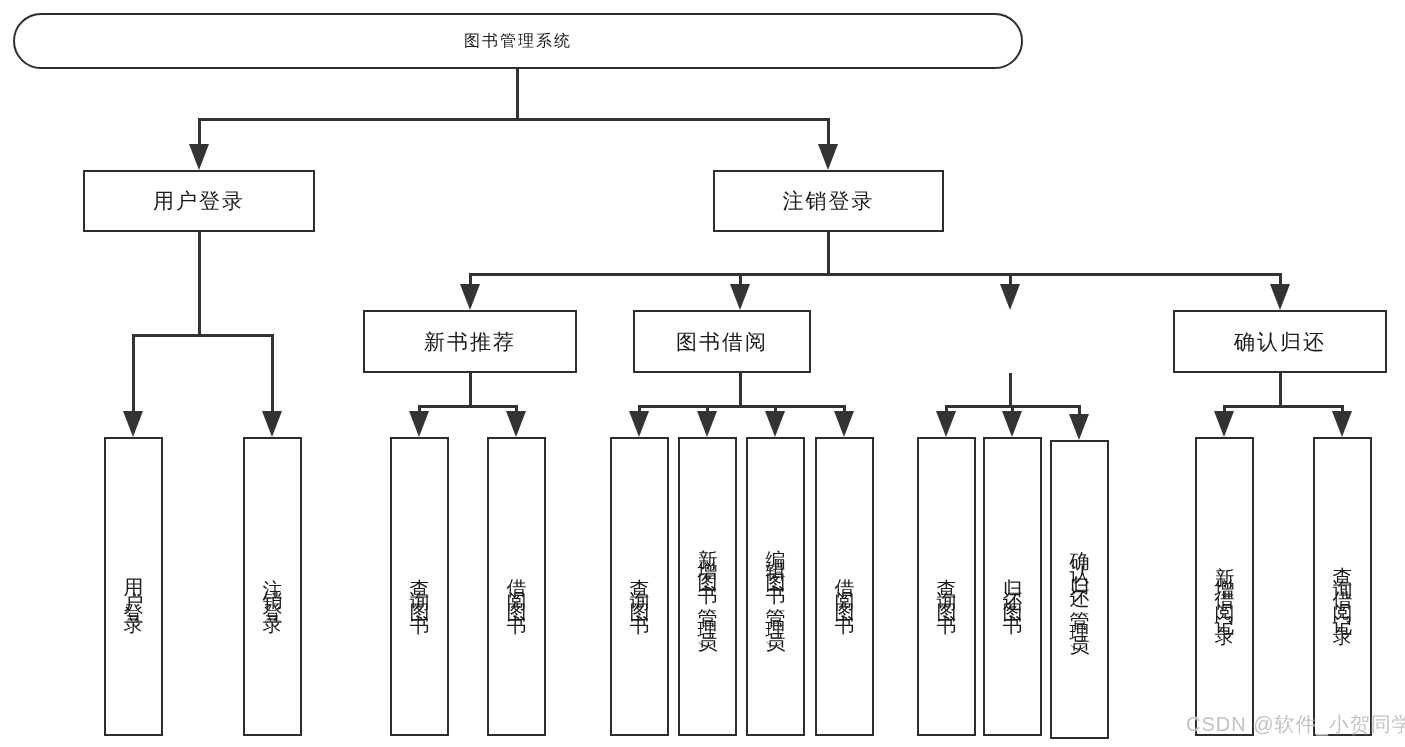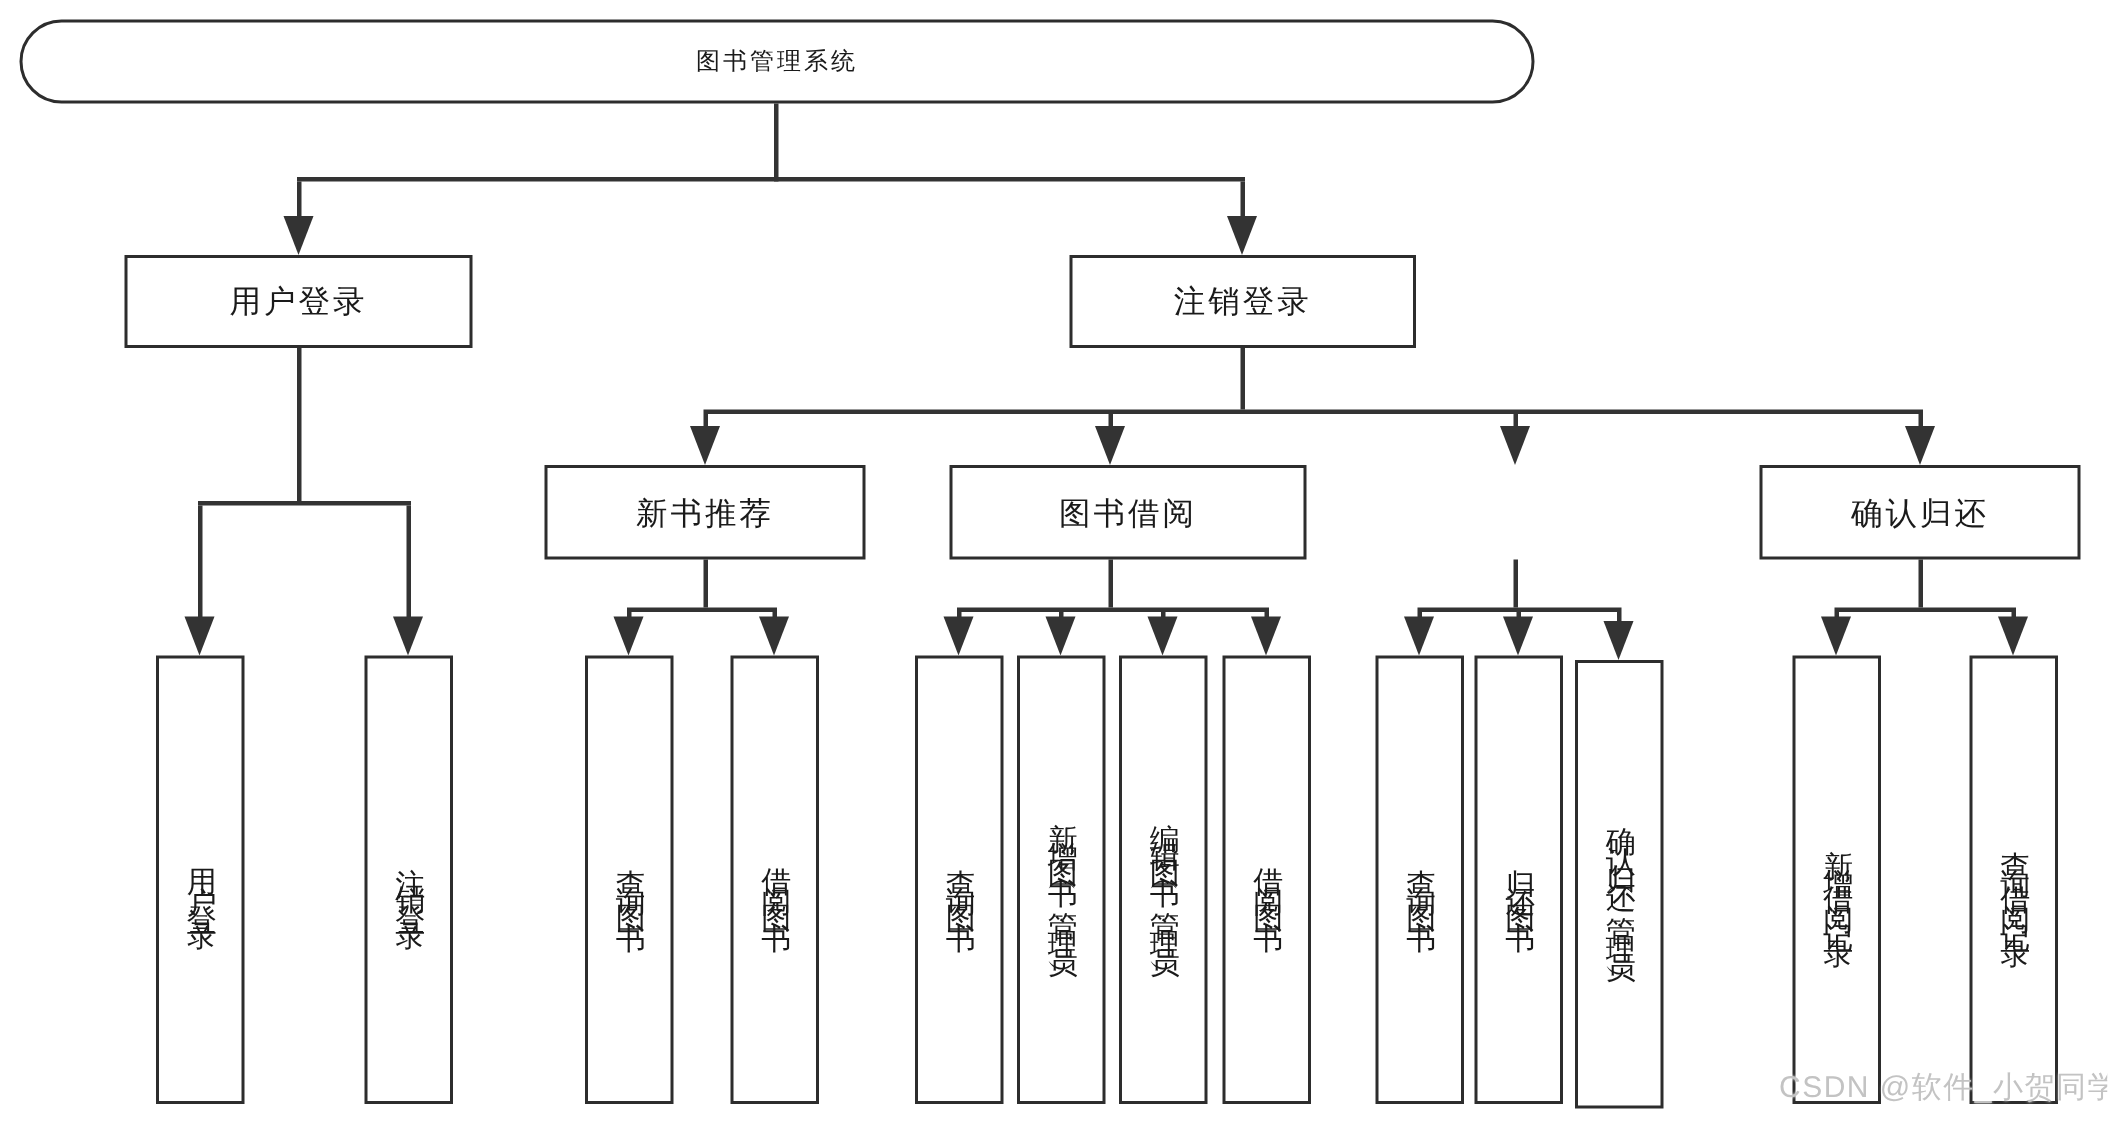--- a/index.html
+++ b/index.html
@@ -60,21 +60,21 @@
   </div>
 
   <div class="box hbox" style="left:713px;top:170px;width:231px;height:62px;">
     <span>注销登录</span>
   </div>
 
   <div class="box hbox" style="left:363px;top:310px;width:214px;height:63px;">
     <span>新书推荐</span>
   </div>
 
-  <div class="box hbox" style="left:633px;top:310px;width:238px;height:63px;text-align:right;">
+  <div class="box hbox" style="left:633px;top:310px;width:178px;height:63px;text-align:right;">
     <span>图书借阅</span>
   </div>
 
 
   <div class="box hbox" style="left:1173px;top:310px;width:214px;height:63px;">
     <span>确认归还</span>
   </div>
 
   <div class="box leaf" style="left:104px;top:437px;width:59px;height:299px;">
     <span>用户登录</span>

